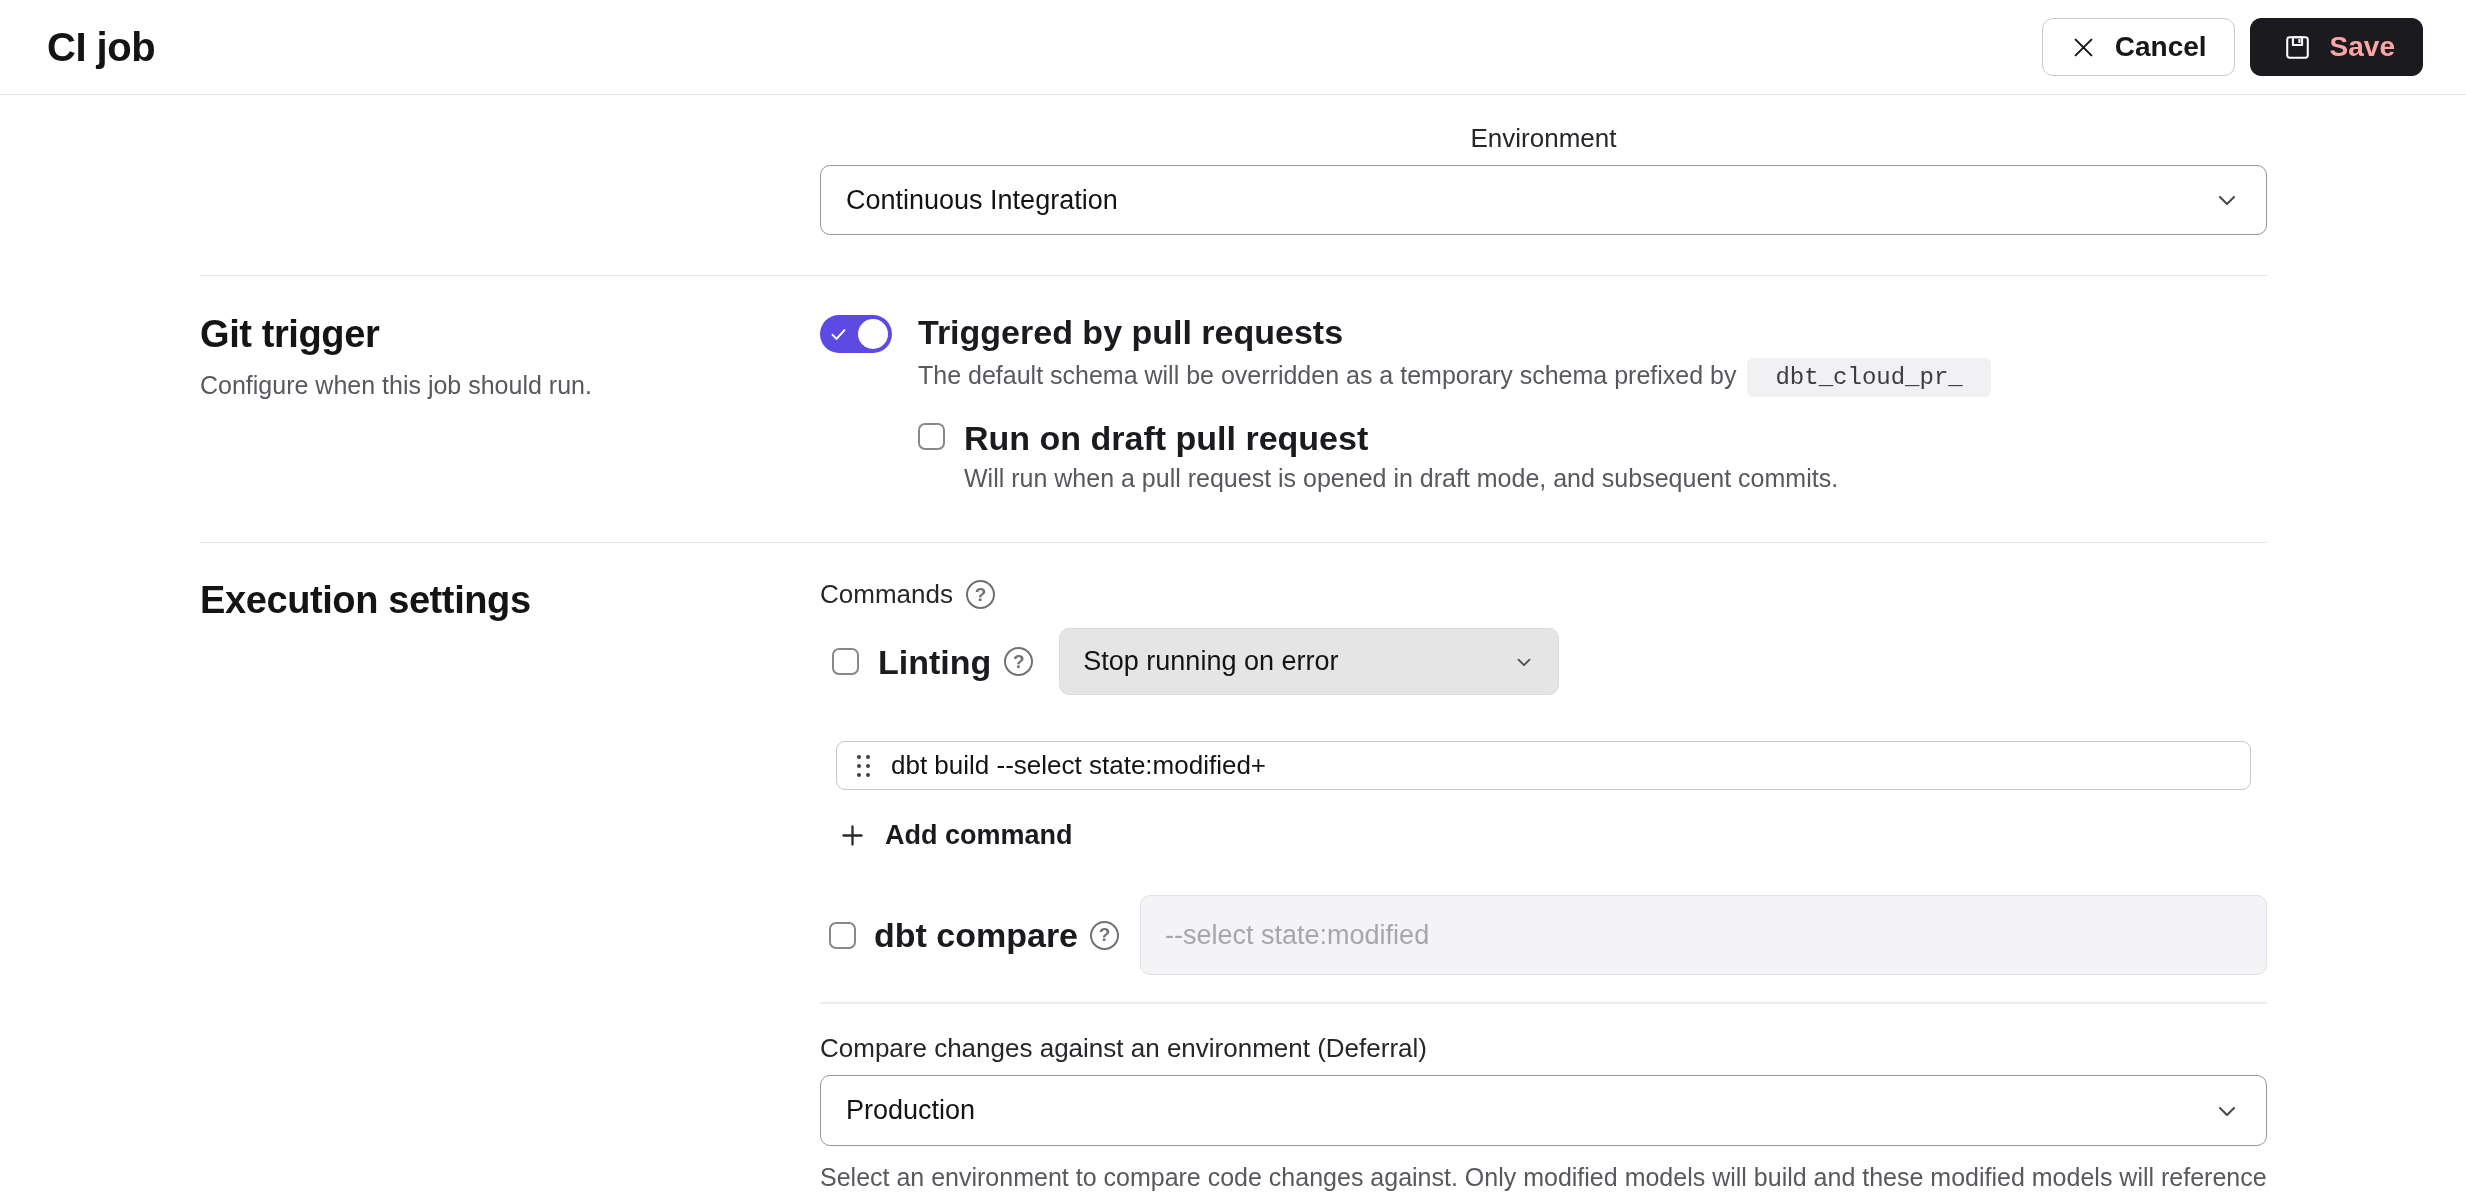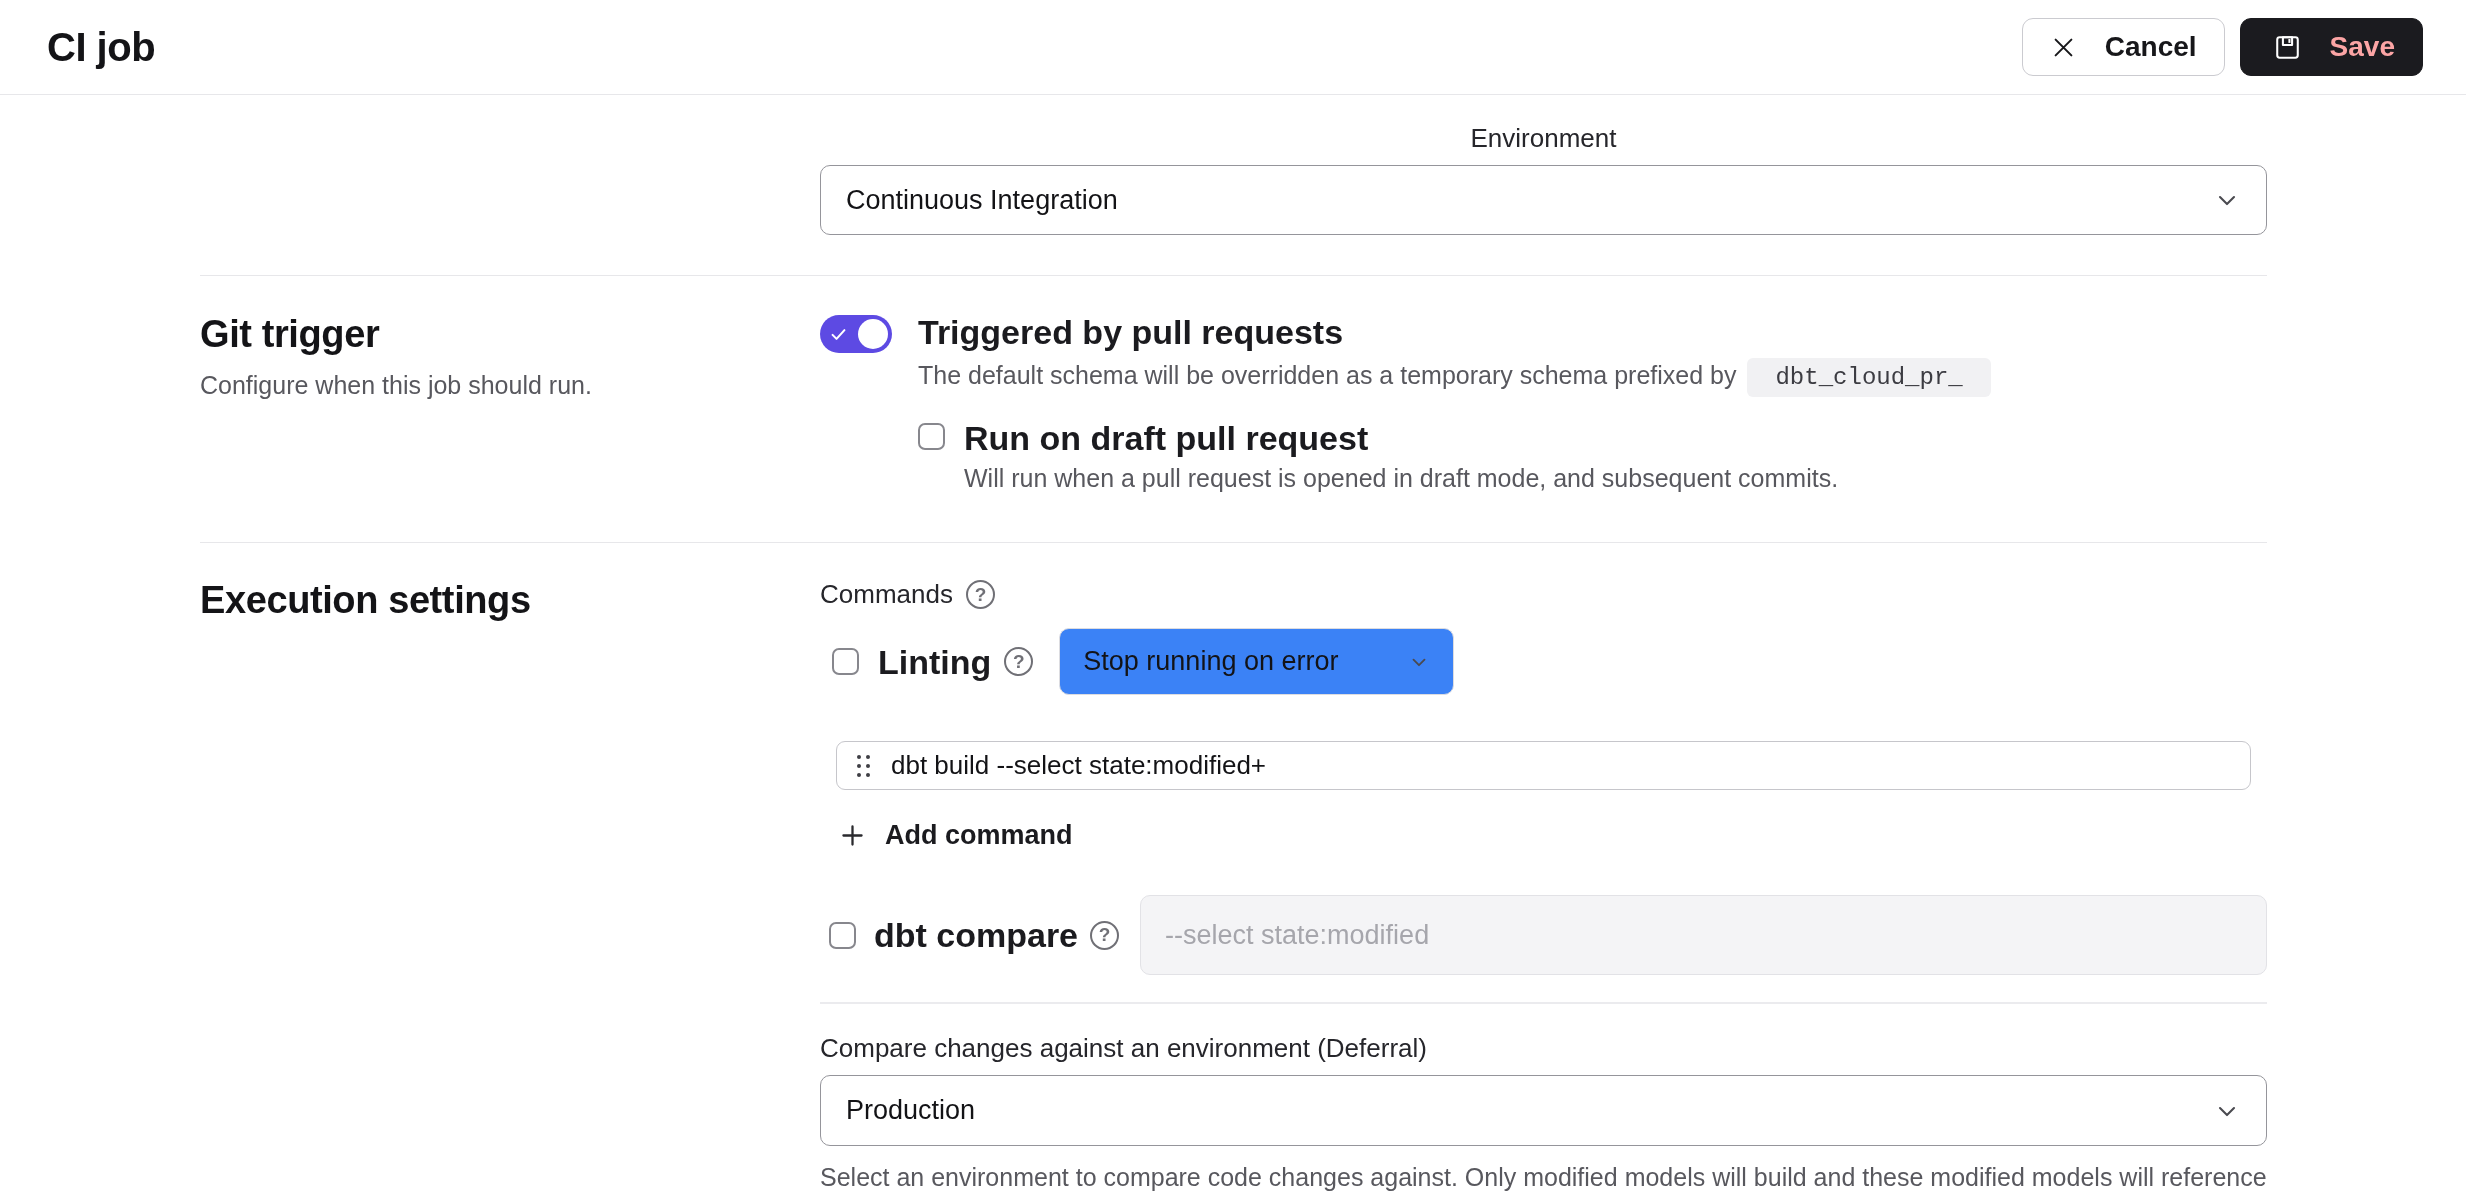--- a/index.html
+++ b/index.html
@@ -4,21 +4,21 @@
 <style>
   * { margin:0; padding:0; box-sizing:border-box; }
   html,body { width:2466px; height:1194px; overflow:hidden; background:#ffffff;
     font-family:"Liberation Sans", sans-serif; color:#1a1a1e; }
 
   
   .header { height:95px; display:flex; align-items:center; justify-content:space-between;
     padding:0 43px 0 47px; border-bottom:1px solid #e7e7ea; }
   .page-title { font-size:40px; font-weight:700; letter-spacing:-0.5px; color:#141417; }
   .header-actions { display:flex; gap:15px; }
-  .btn { display:flex; align-items:center; gap:28px; height:58px; padding:0 27px;
+  .btn { display:flex; align-items:center; gap:18px; height:58px; padding:0 27px;
     border-radius:11px; font-size:28px; font-weight:600; cursor:pointer;
     font-family:"Liberation Sans", sans-serif; }
   .btn-cancel { background:#fff; border:1px solid #cbcbd0; color:#17171a; }
   .btn-save { background:#1b1b1f; border:1px solid #1b1b1f; color:#fca5a5;padding-left:32px; }
 
   
   .content { padding:0 199px 0 200px; }
   .row { display:flex; }
   .col-left { width:620px; flex-shrink:0; }
   .col-form { flex:1; min-width:0; }
@@ -55,21 +55,21 @@
   .commands-row { display:flex; align-items:center; gap:13px; margin-bottom:18px; }
   .commands-label { font-size:26px; font-weight:500; color:#26262b; }
   .help-icon { width:29px; height:29px; border:2px solid #707076; border-radius:50%;
     color:#707076; display:flex; align-items:center; justify-content:center;
     font-size:19px; font-weight:700; flex-shrink:0; cursor:pointer; }
   .help-icon::after { content:"?"; }
 
   .linting-row { display:flex; align-items:center; padding-left:12px; }
   .linting-row .control-label { margin-left:19px; }
   .linting-row .help-icon { margin-left:13px; }
-  .select-gray { margin-left:26px; width:395px; height:67px; background:#3b82f6;
+  .select-gray { margin-left:26px; width:500px; height:67px; background:#e5e5e5;
     border:1px solid #dcdce0; border-radius:10px; display:flex; align-items:center;
     justify-content:space-between; padding:0 23px; font-size:27px; font-weight:500;
     color:#131316; cursor:pointer; }
 
   .command-row { margin:46px 16px 0 16px; height:49px; border:1px solid #c6c6cb;
     border-radius:9px; display:flex; align-items:center; padding:0 20px; gap:21px; }
   .drag-handle { display:grid; grid-template-columns:repeat(2,4px); gap:5px 5px;
     cursor:grab; flex-shrink:0; }
   .drag-handle i { width:4px; height:4px; border-radius:50%; background:#3e3e44; }
   .command-input { flex:1; border:none; outline:none; background:transparent;

